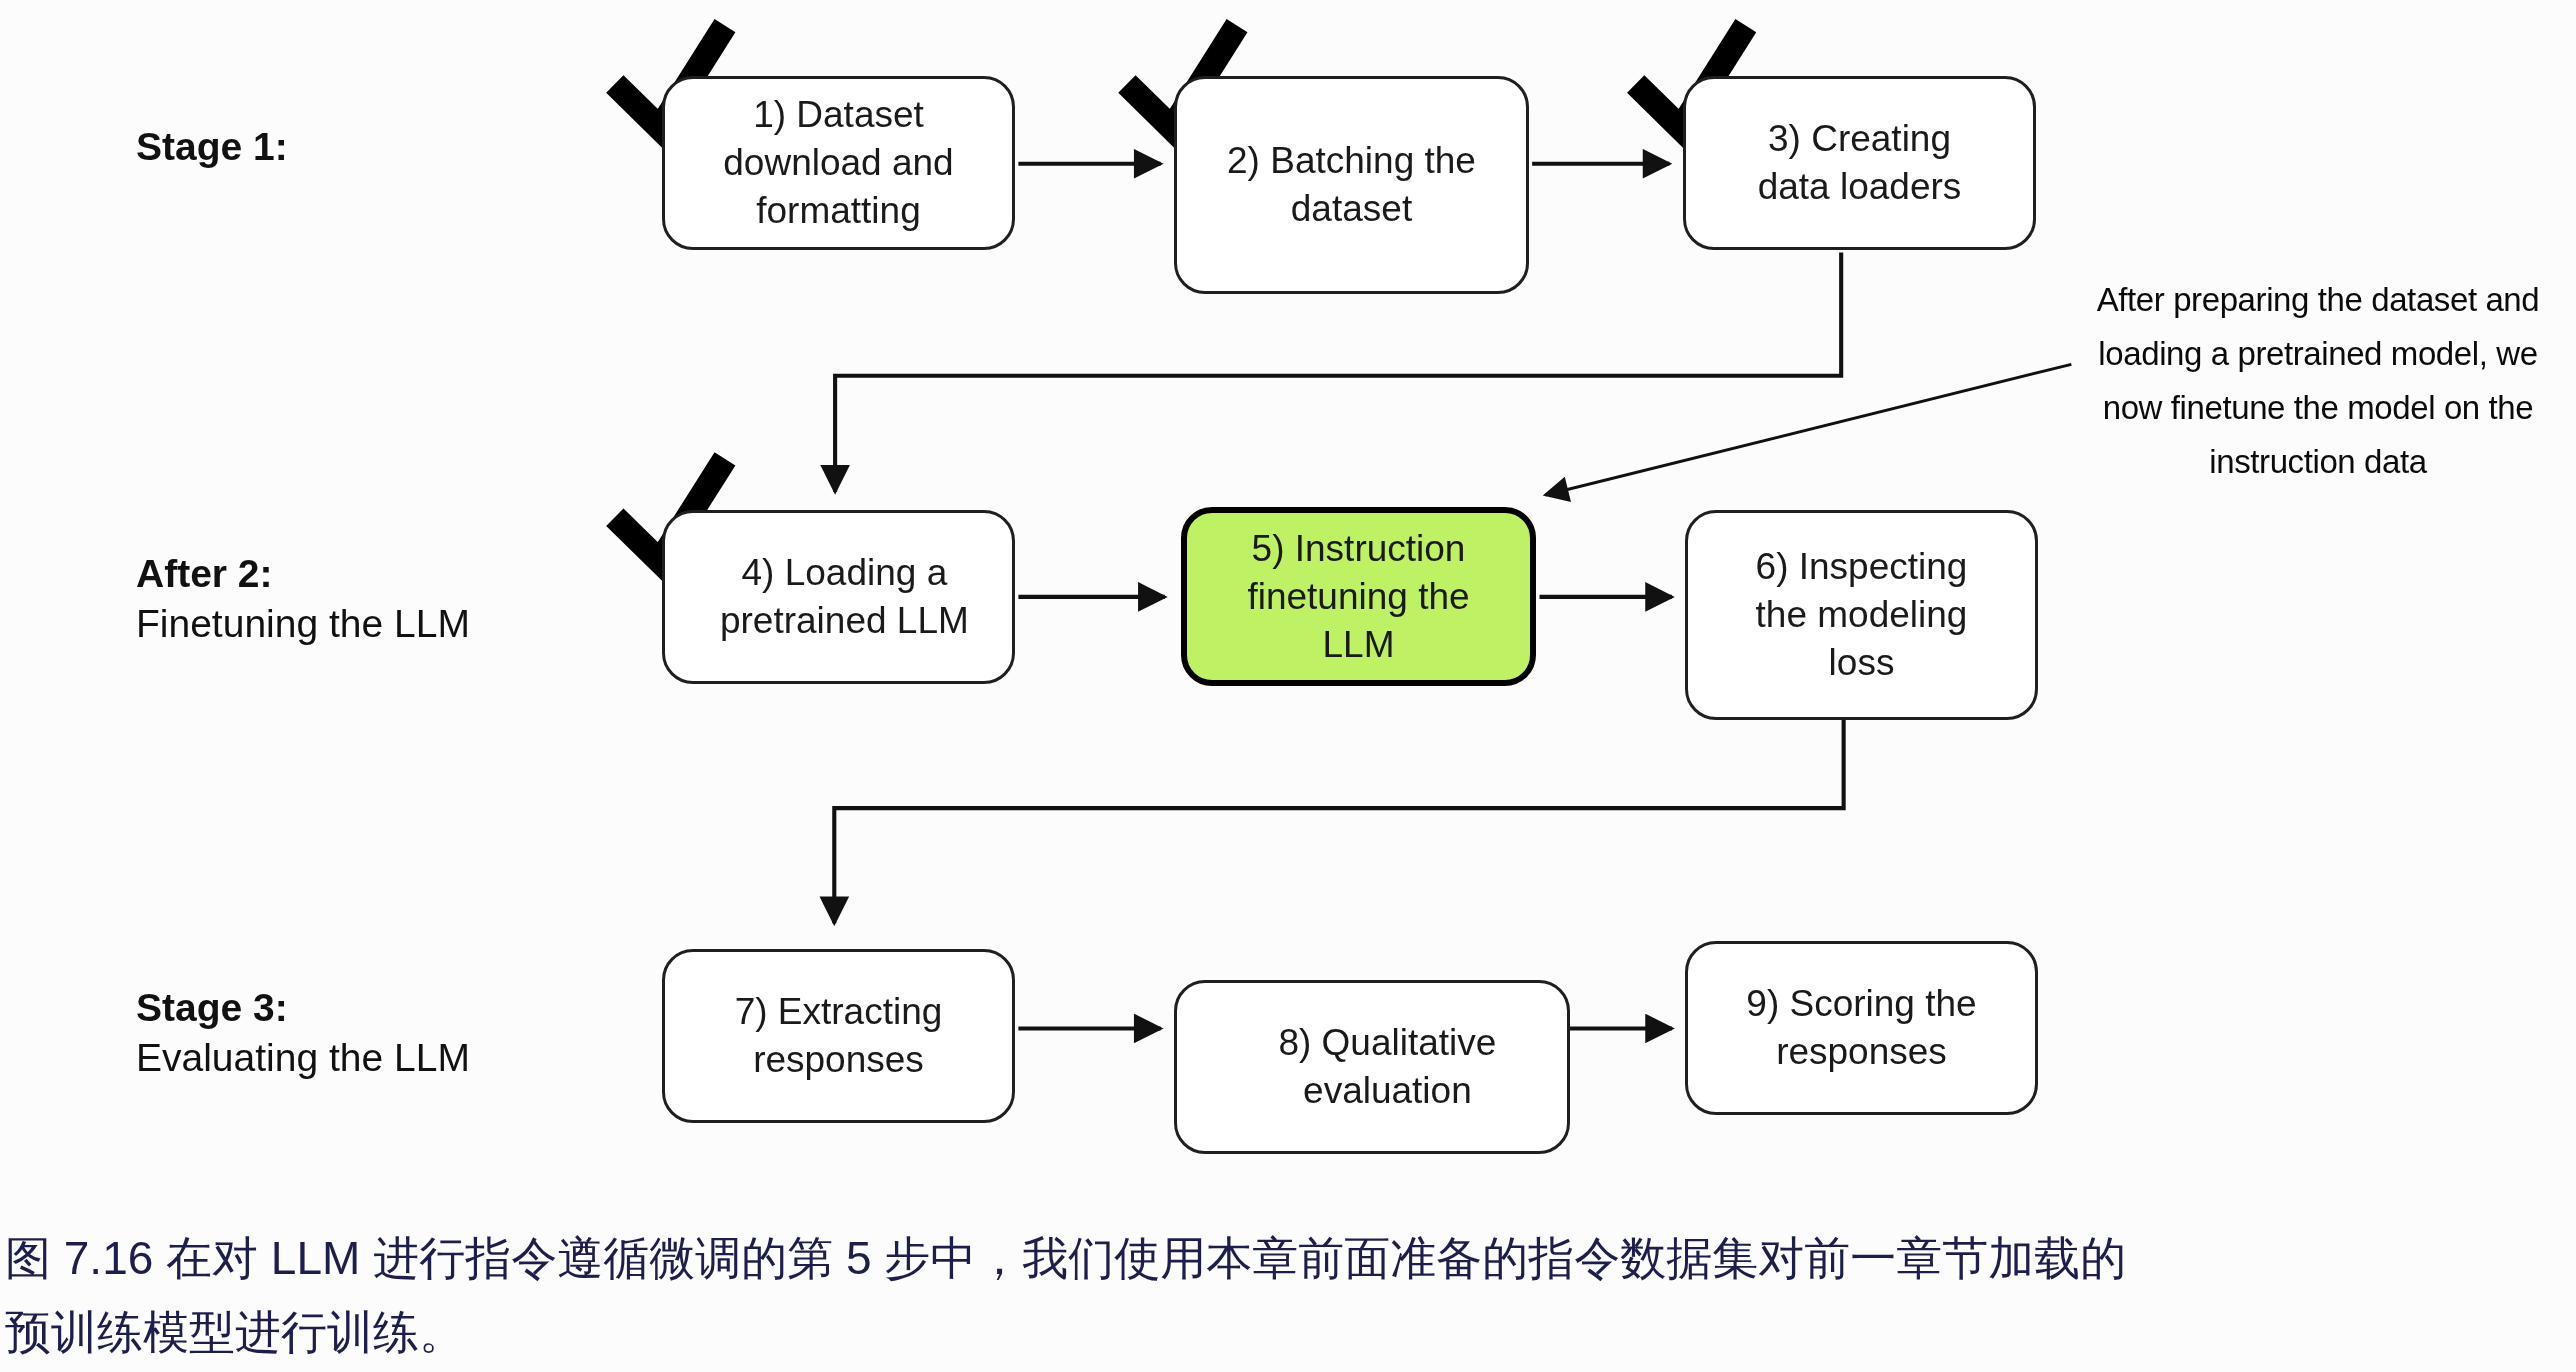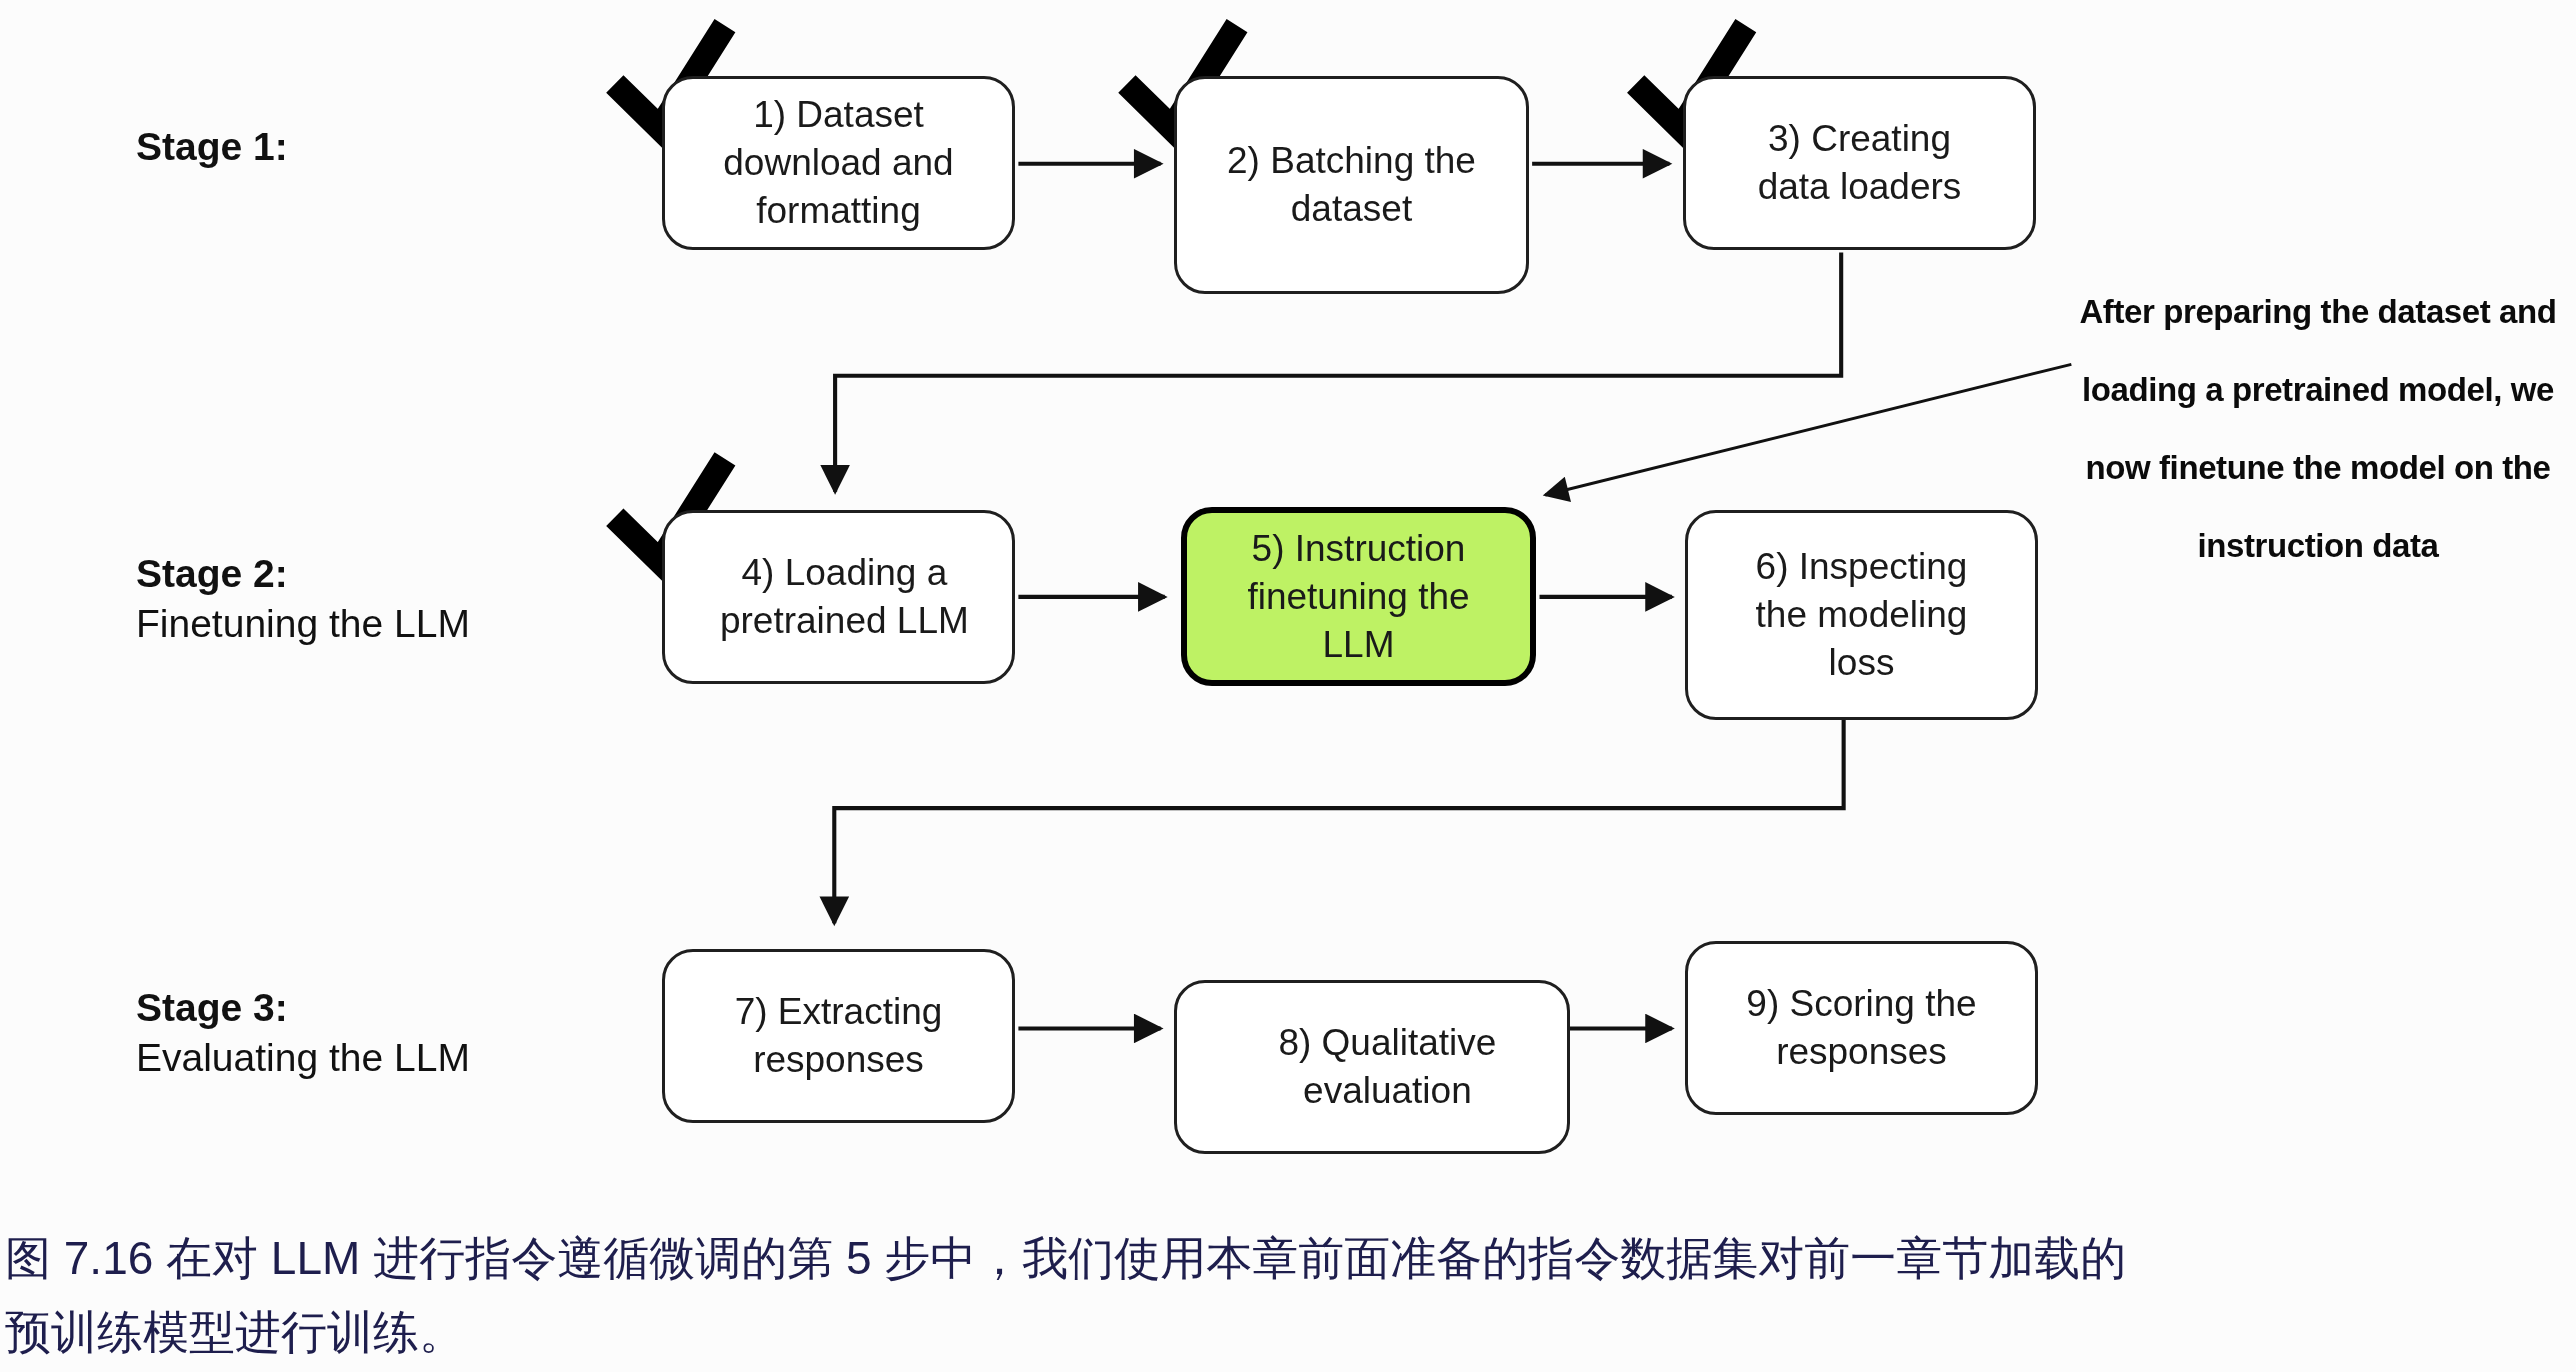--- a/index.html
+++ b/index.html
@@ -17,21 +17,21 @@
     padding:5px 8.2px;
   }
   .box.highlight{background:#bef264;border:6.6px solid #000000;}
   .stage-label{
     position:absolute;left:136px;font-size:39px;line-height:50px;color:#111111;
   }
   .stage-label .stage-title{font-weight:bold;display:block;}
   .stage-label .stage-subtitle{font-weight:normal;display:block;}
   .annotation{
     position:absolute;left:2063px;top:273px;width:510px;
-    font-size:33px;line-height:78px;font-weight:bold;letter-spacing:-0.4px;
+    font-size:33px;line-height:54px;font-weight:normal;letter-spacing:-0.4px;
     text-align:center;white-space:pre-line;color:#0b0b0b;
   }
   .caption{
     position:absolute;left:5px;top:1221px;width:2566px;
     font-size:46px;line-height:74px;color:#1e1e4d;white-space:pre-line;
   }
 </style>
 </head>
 <body>
 
@@ -63,21 +63,21 @@
   <polyline points="748,102 803,156 882,31" fill="none" stroke="#000000" stroke-width="30"></polyline>
   <polyline points="1371,102 1426,156 1505,31" fill="none" stroke="#000000" stroke-width="30"></polyline>
   <polyline points="1990,102 2045,156 2124,31" fill="none" stroke="#000000" stroke-width="30"></polyline>
   <polyline points="748,629 803,683 882,558" fill="none" stroke="#000000" stroke-width="30"></polyline>
 </svg>
 
 <div class="stage-label" style="top:122px;">
   <span class="stage-title">Stage 1:</span>
 </div>
 <div class="stage-label" style="top:549px;">
-  <span class="stage-title">Stage 2:</span>
+  <span class="stage-title">After 2:</span>
   <span class="stage-subtitle">Finetuning the LLM</span>
 </div>
 <div class="stage-label" style="top:983px;">
   <span class="stage-title">Stage 3:</span>
   <span class="stage-subtitle">Evaluating the LLM</span>
 </div>
 
 <div class="box" style="left:662px;top:76px;width:353px;height:174px;">1) Dataset
 download and
 formatting</div>

